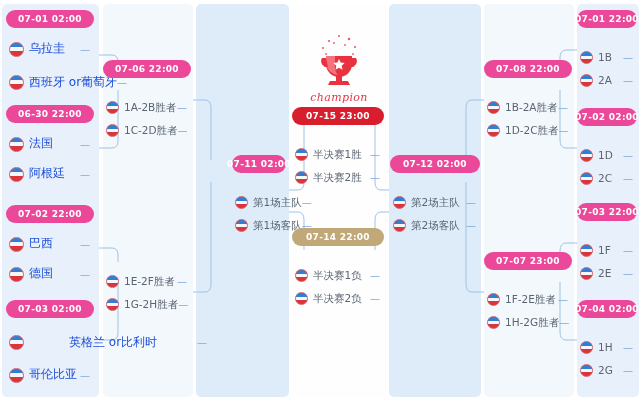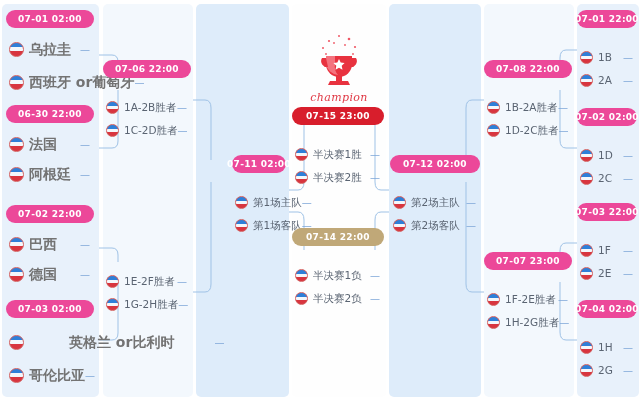--- a/index.html
+++ b/index.html
@@ -73,23 +73,23 @@
     line-height: 1.15;
   }
   .dash {
     margin-left: auto;
     color: #7fa8d8;
     font-size: 10px;
     padding-right: 4px;
   }
   
   .match.big .tname {
-    color: #737373;
-    font-size: 14px;
-    font-weight: bold;
+    color: #1d4ed8;
+    font-size: 12px;
+    font-weight: normal;
   }
   .match.big .row { height: 30px; }
   .match.big .flag { width: 15px; height: 15px; flex: 0 0 15px; }
   .match.big .rows { margin-top: 6px; }
   .tname.two-line { line-height: 1.0; }
   .tname.plain {
     color: #4c4f55;
     font-size: 12px;
     font-weight: normal;
   }

